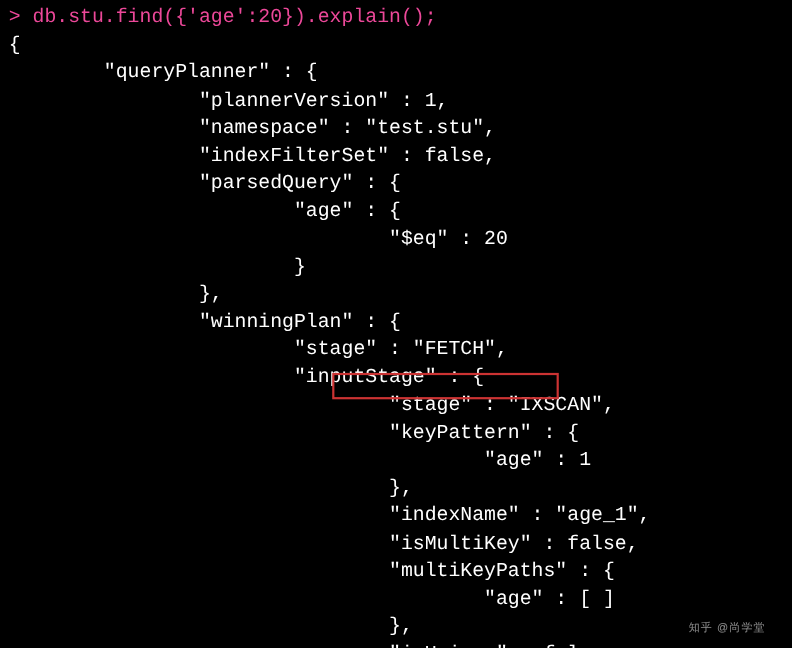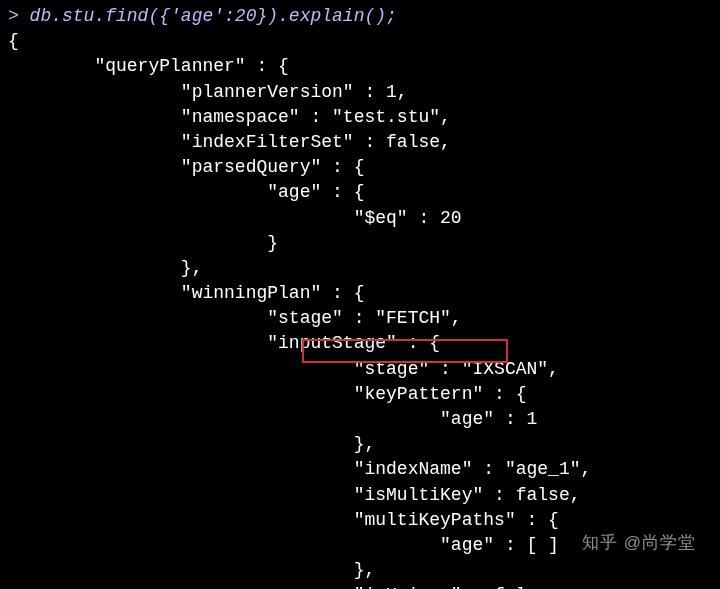--- a/index.html
+++ b/index.html
@@ -16,35 +16,34 @@
       width: 720px;
       height: 589px;
       overflow: hidden;
       position: relative;
       padding: 4px 8px;
     }
     .terminal-output {
       white-space: pre;
     }
     .prompt {
-      color: #c4b5fd;
-      font-style: italic;
+      color: #ec4899;
     }
     .highlight-box {
       position: absolute;
       border: 2px solid #cc3333;
       background: transparent;
       pointer-events: none;
     }
     .watermark {
       position: absolute;
-      bottom: 34px;
+      bottom: 10px;
       right: 24px;
       color: rgba(255,255,255,0.55);
-      font-size: 17px;
+      font-size: 10px;
       font-family: sans-serif;
       letter-spacing: 1px;
     }
   </style>
 </head>
 <body>
 
 <div class="terminal-output"><span class="prompt">&gt; db.stu.find({'age':20}).explain();</span>
 <span>{</span>
 <span>        "queryPlanner" : {</span>

